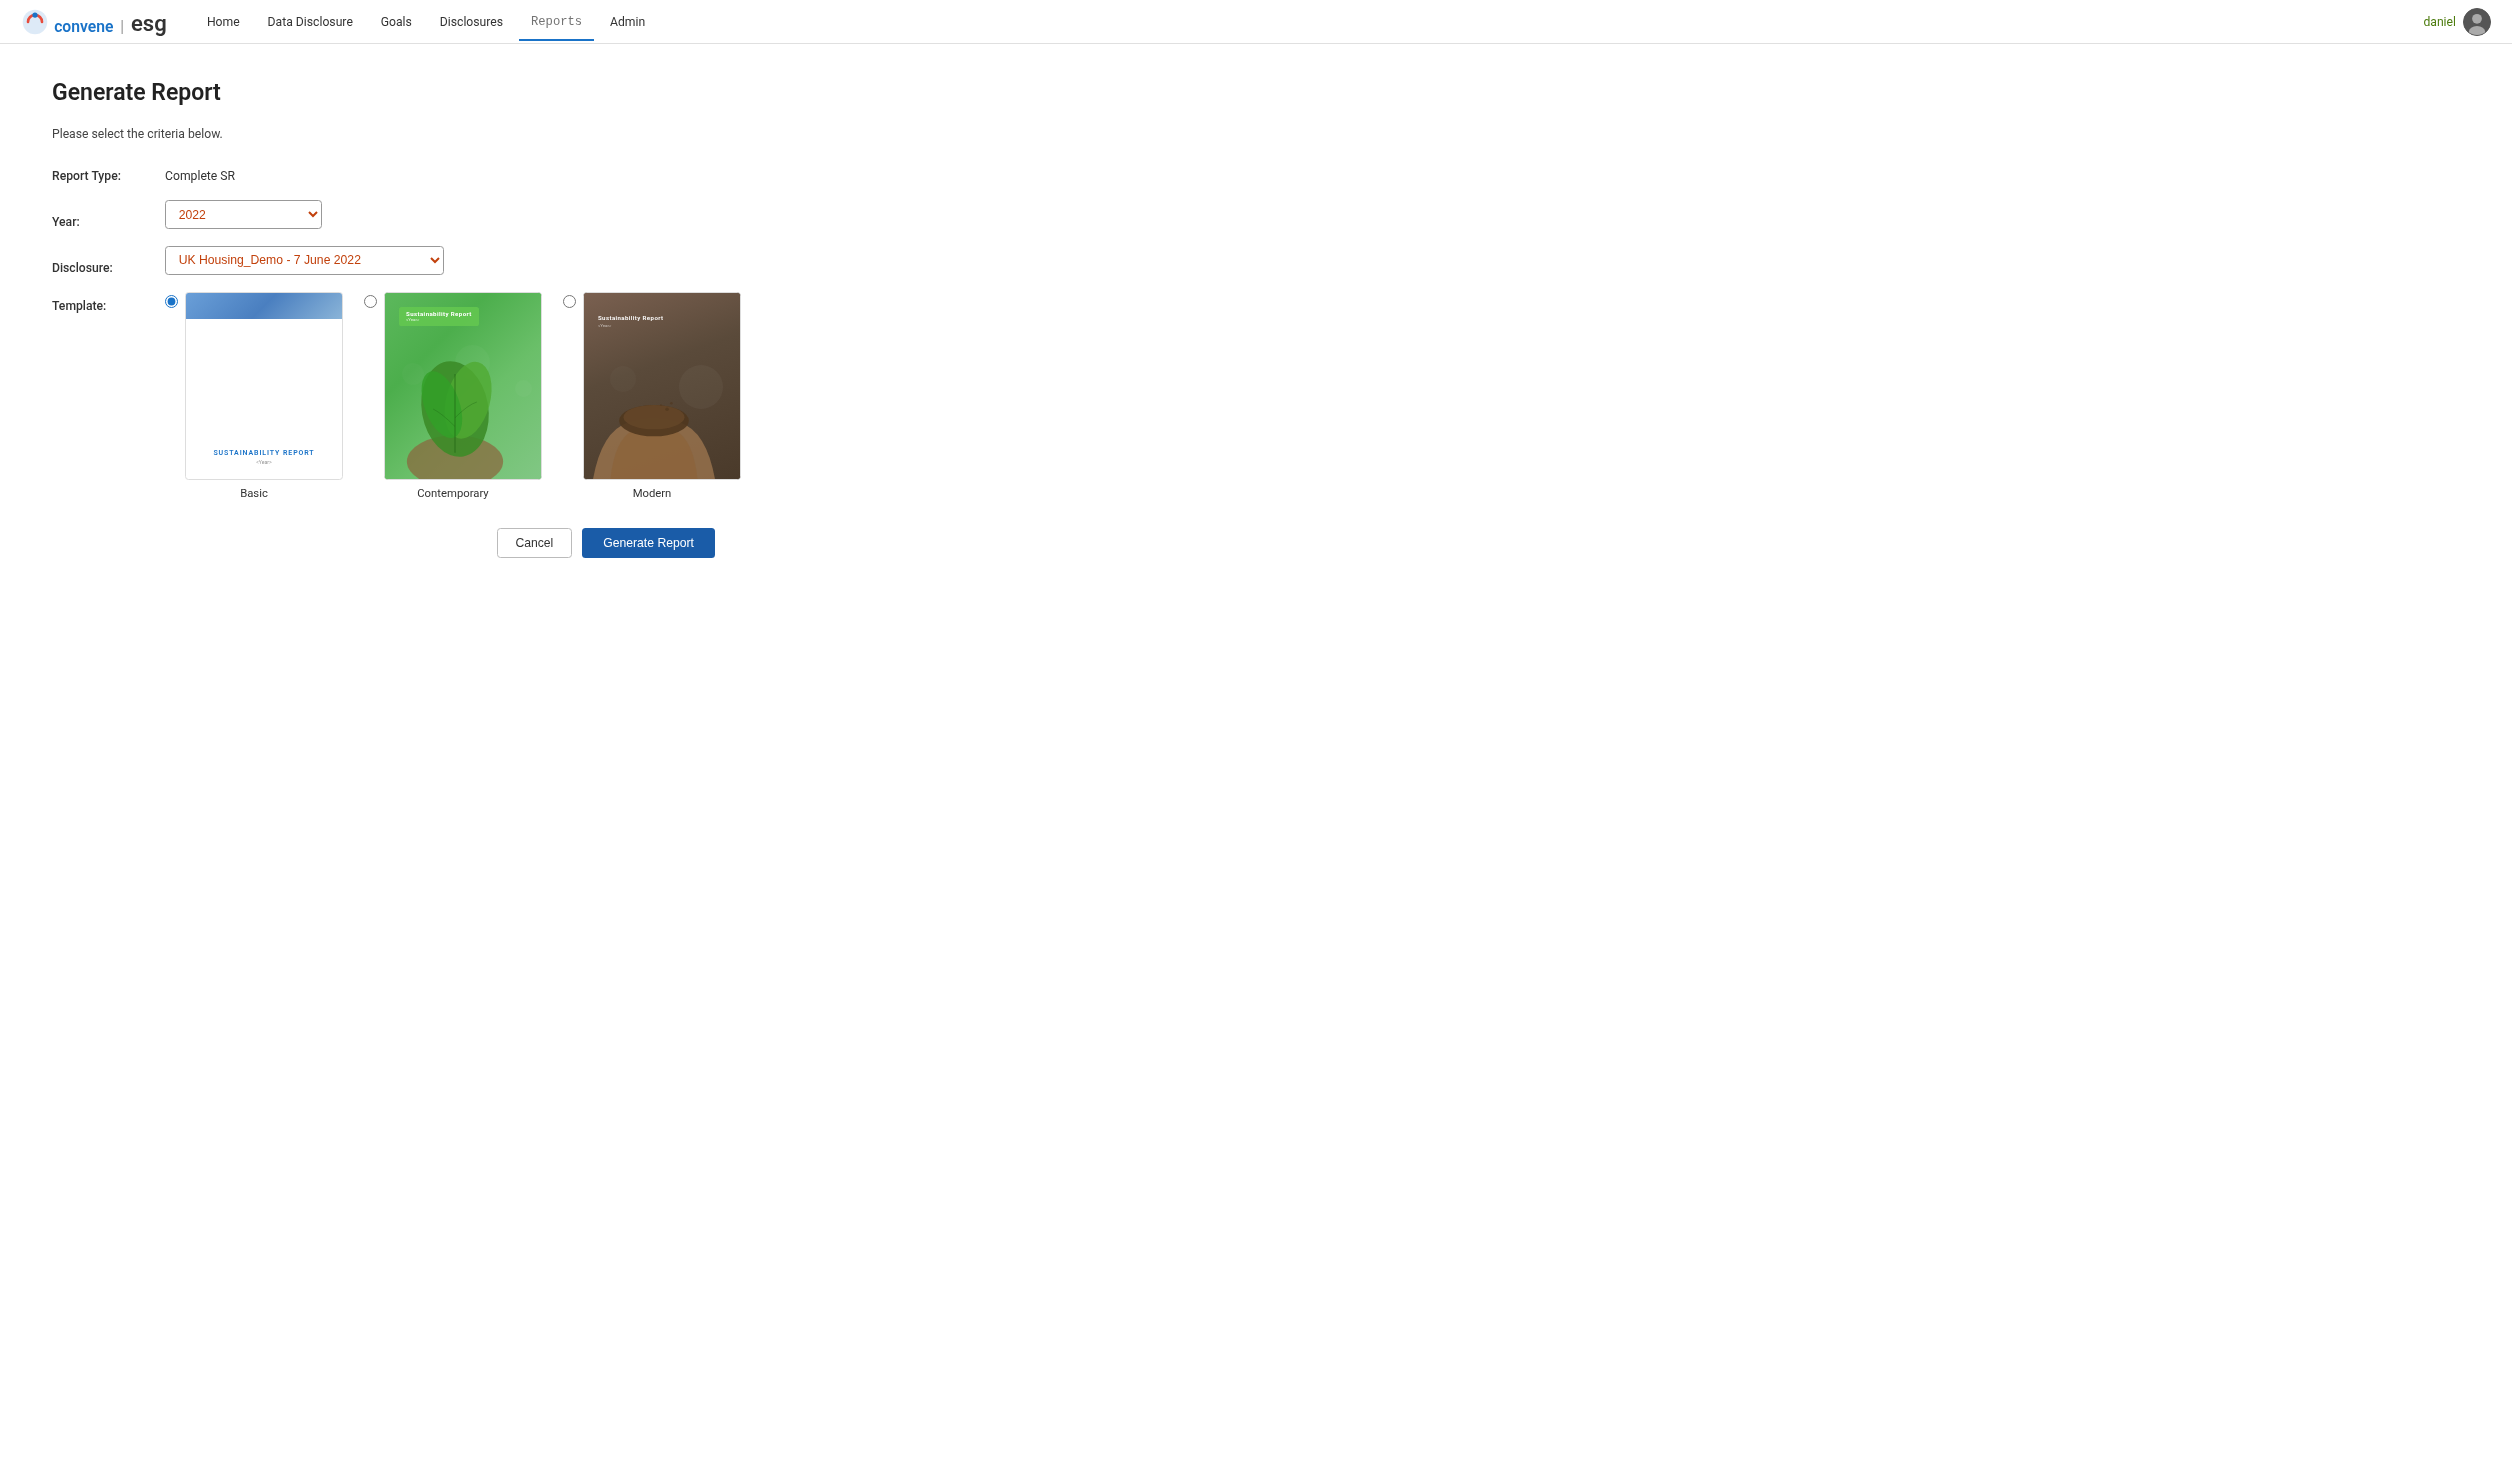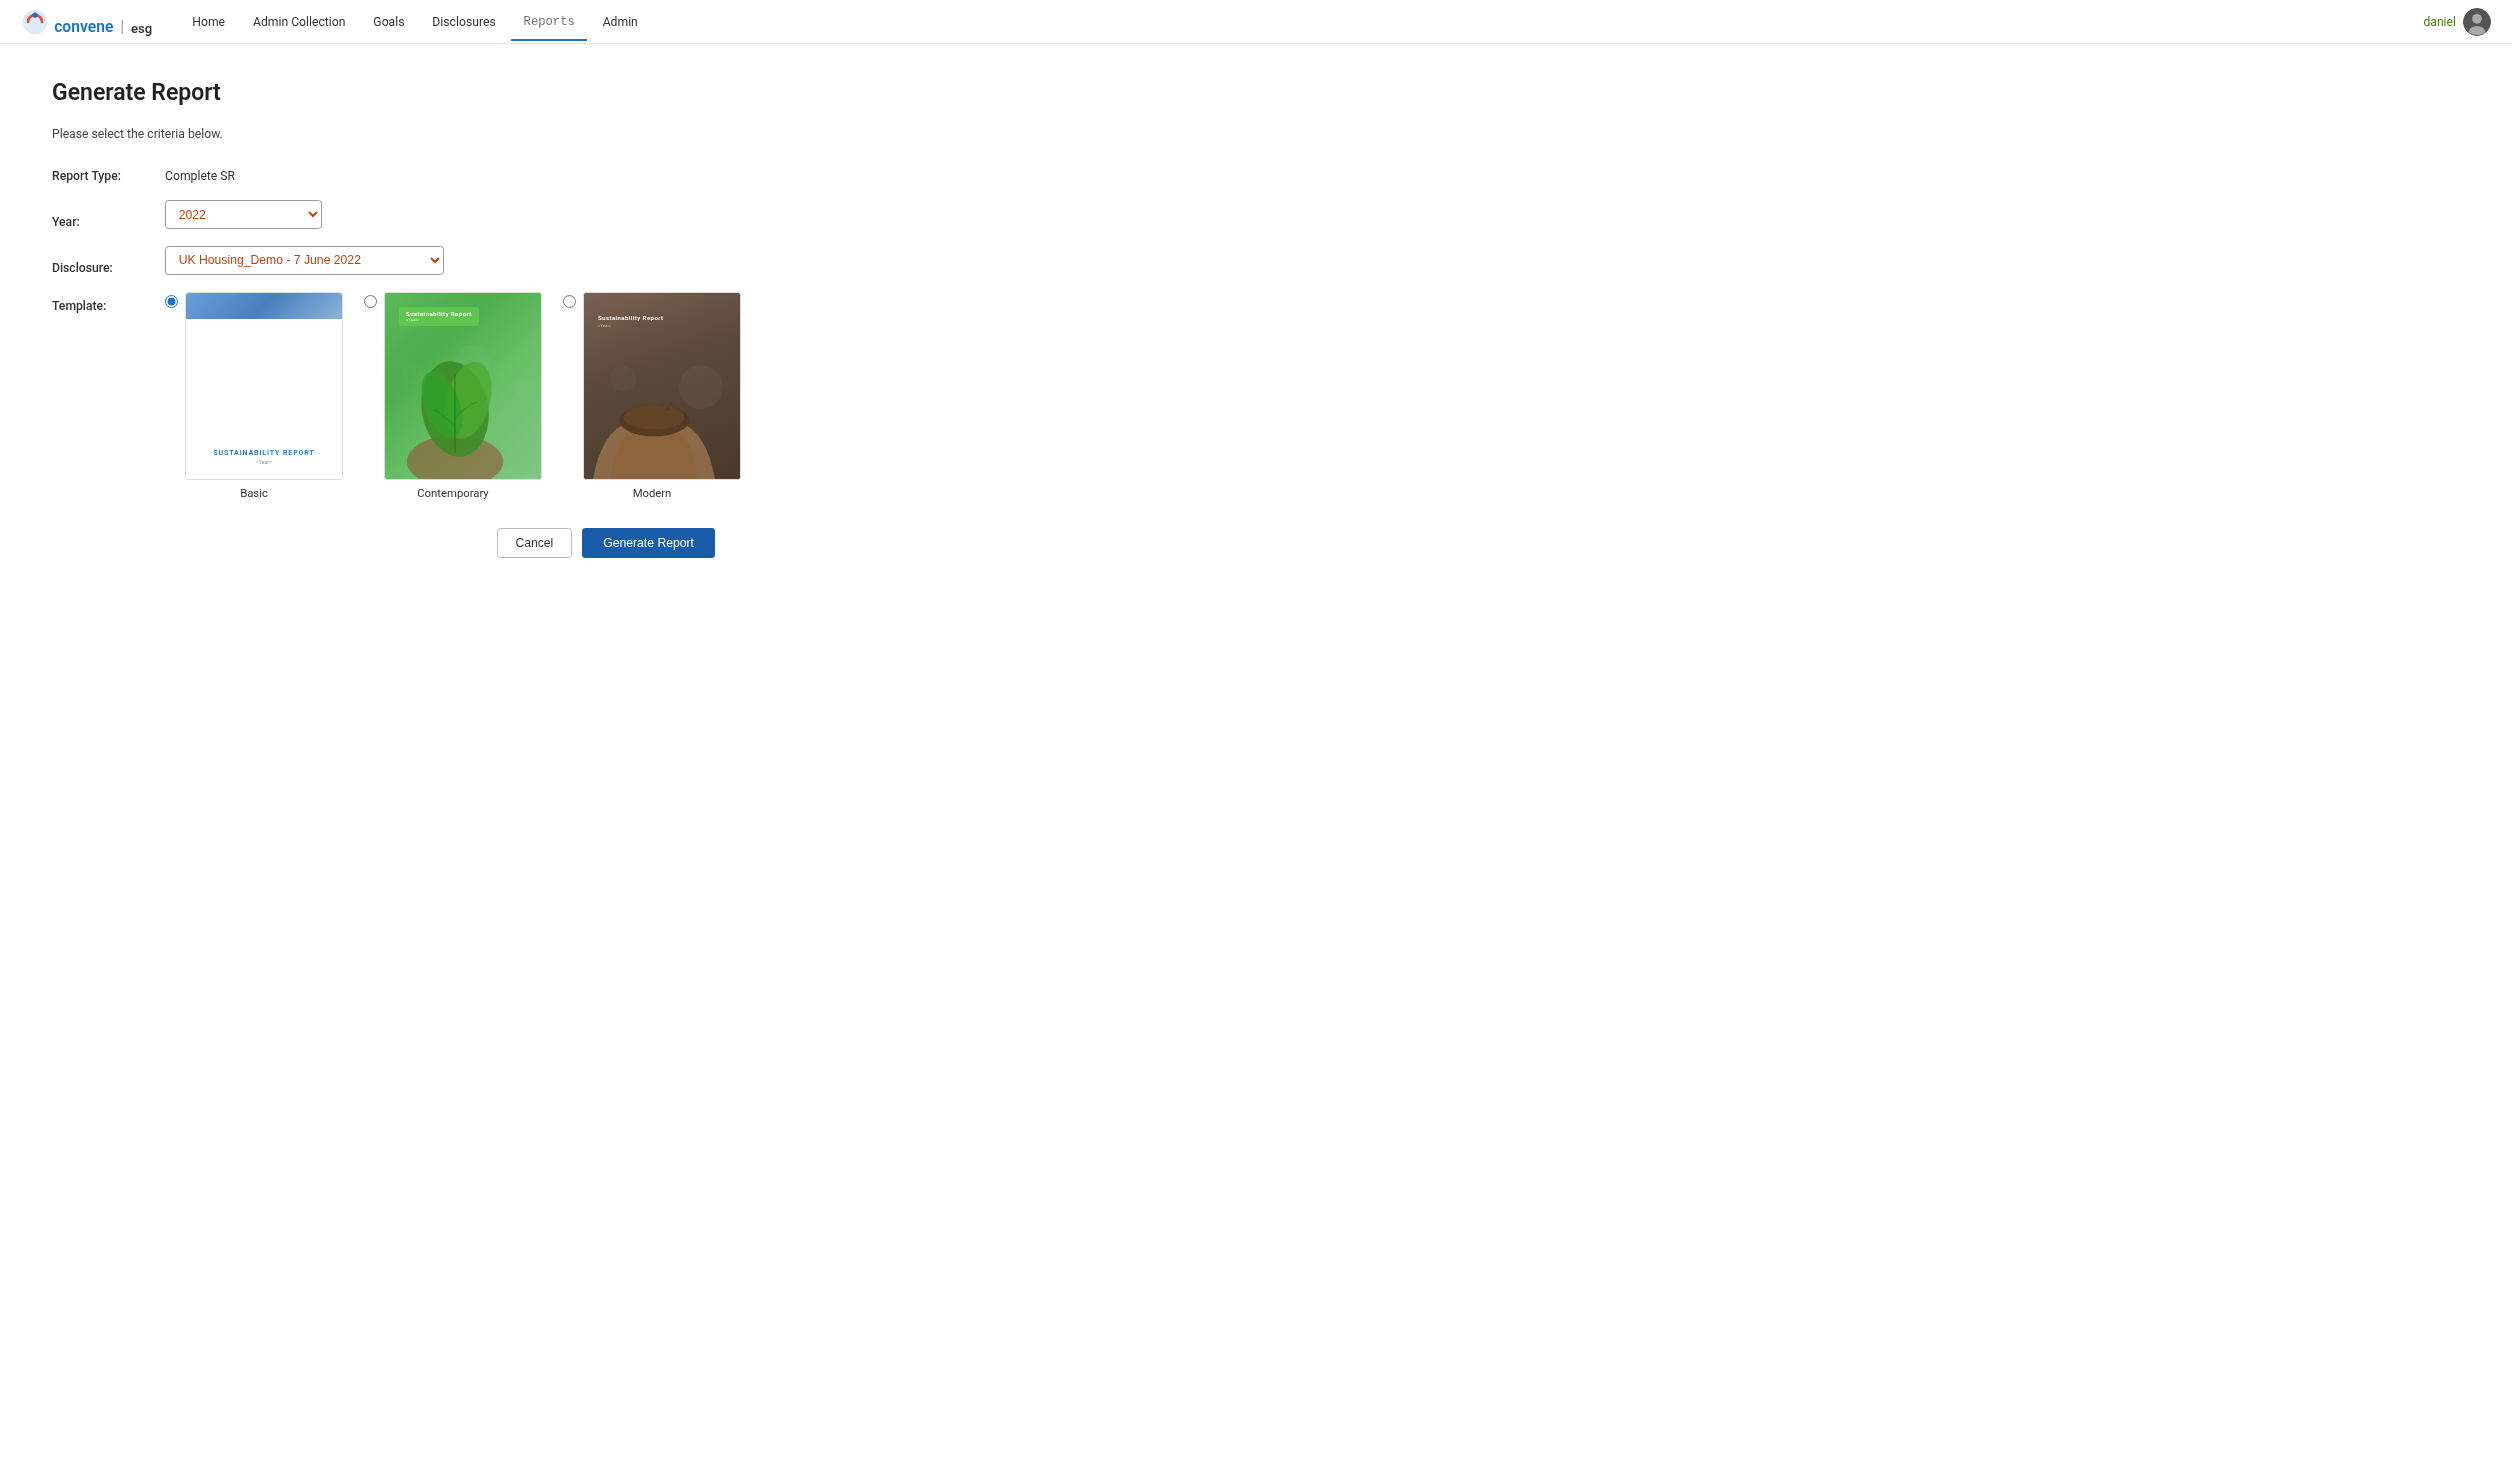--- a/index.html
+++ b/index.html
@@ -50,21 +50,21 @@
       color: #1a73c8;
     }
 
     .logo-separator {
       color: #999;
       font-size: 15.7px;
       margin: 0 1.7px;
     }
 
     .logo-esg {
-      font-size: 13px;
+      font-size: 22px;
       font-weight: 600;
       color: #333;
     }
 
     nav {
       display: flex;
       align-items: center;
       gap: 3.5px;
     }
 
@@ -392,21 +392,21 @@
         <path d="M8 16 A8 8 0 1 1 24 16" stroke="#e74c3c" stroke-width="3" fill="none" stroke-linecap="round"></path>
         <circle cx="16" cy="8" r="3" fill="#1a73c8"></circle>
       </svg>
       <span class="logo-text">convene</span>
       <span class="logo-separator">|</span>
       <span class="logo-esg">esg</span>
     </a>
 
     <nav>
       <a class="nav-item" href="#">Home</a>
-      <a class="nav-item" href="#">Admin Collection</a>
+      <a class="nav-item" href="#">Data Disclosure</a>
       <a class="nav-item" href="#">Goals</a>
       <a class="nav-item" href="#">Disclosures</a>
       <a class="nav-item active" href="#">Reports</a>
       <a class="nav-item" href="#">Admin</a>
     </nav>
   </div>
 
   <div class="header-right">
     <span class="user-name">daniel</span>
     <div class="user-avatar">

